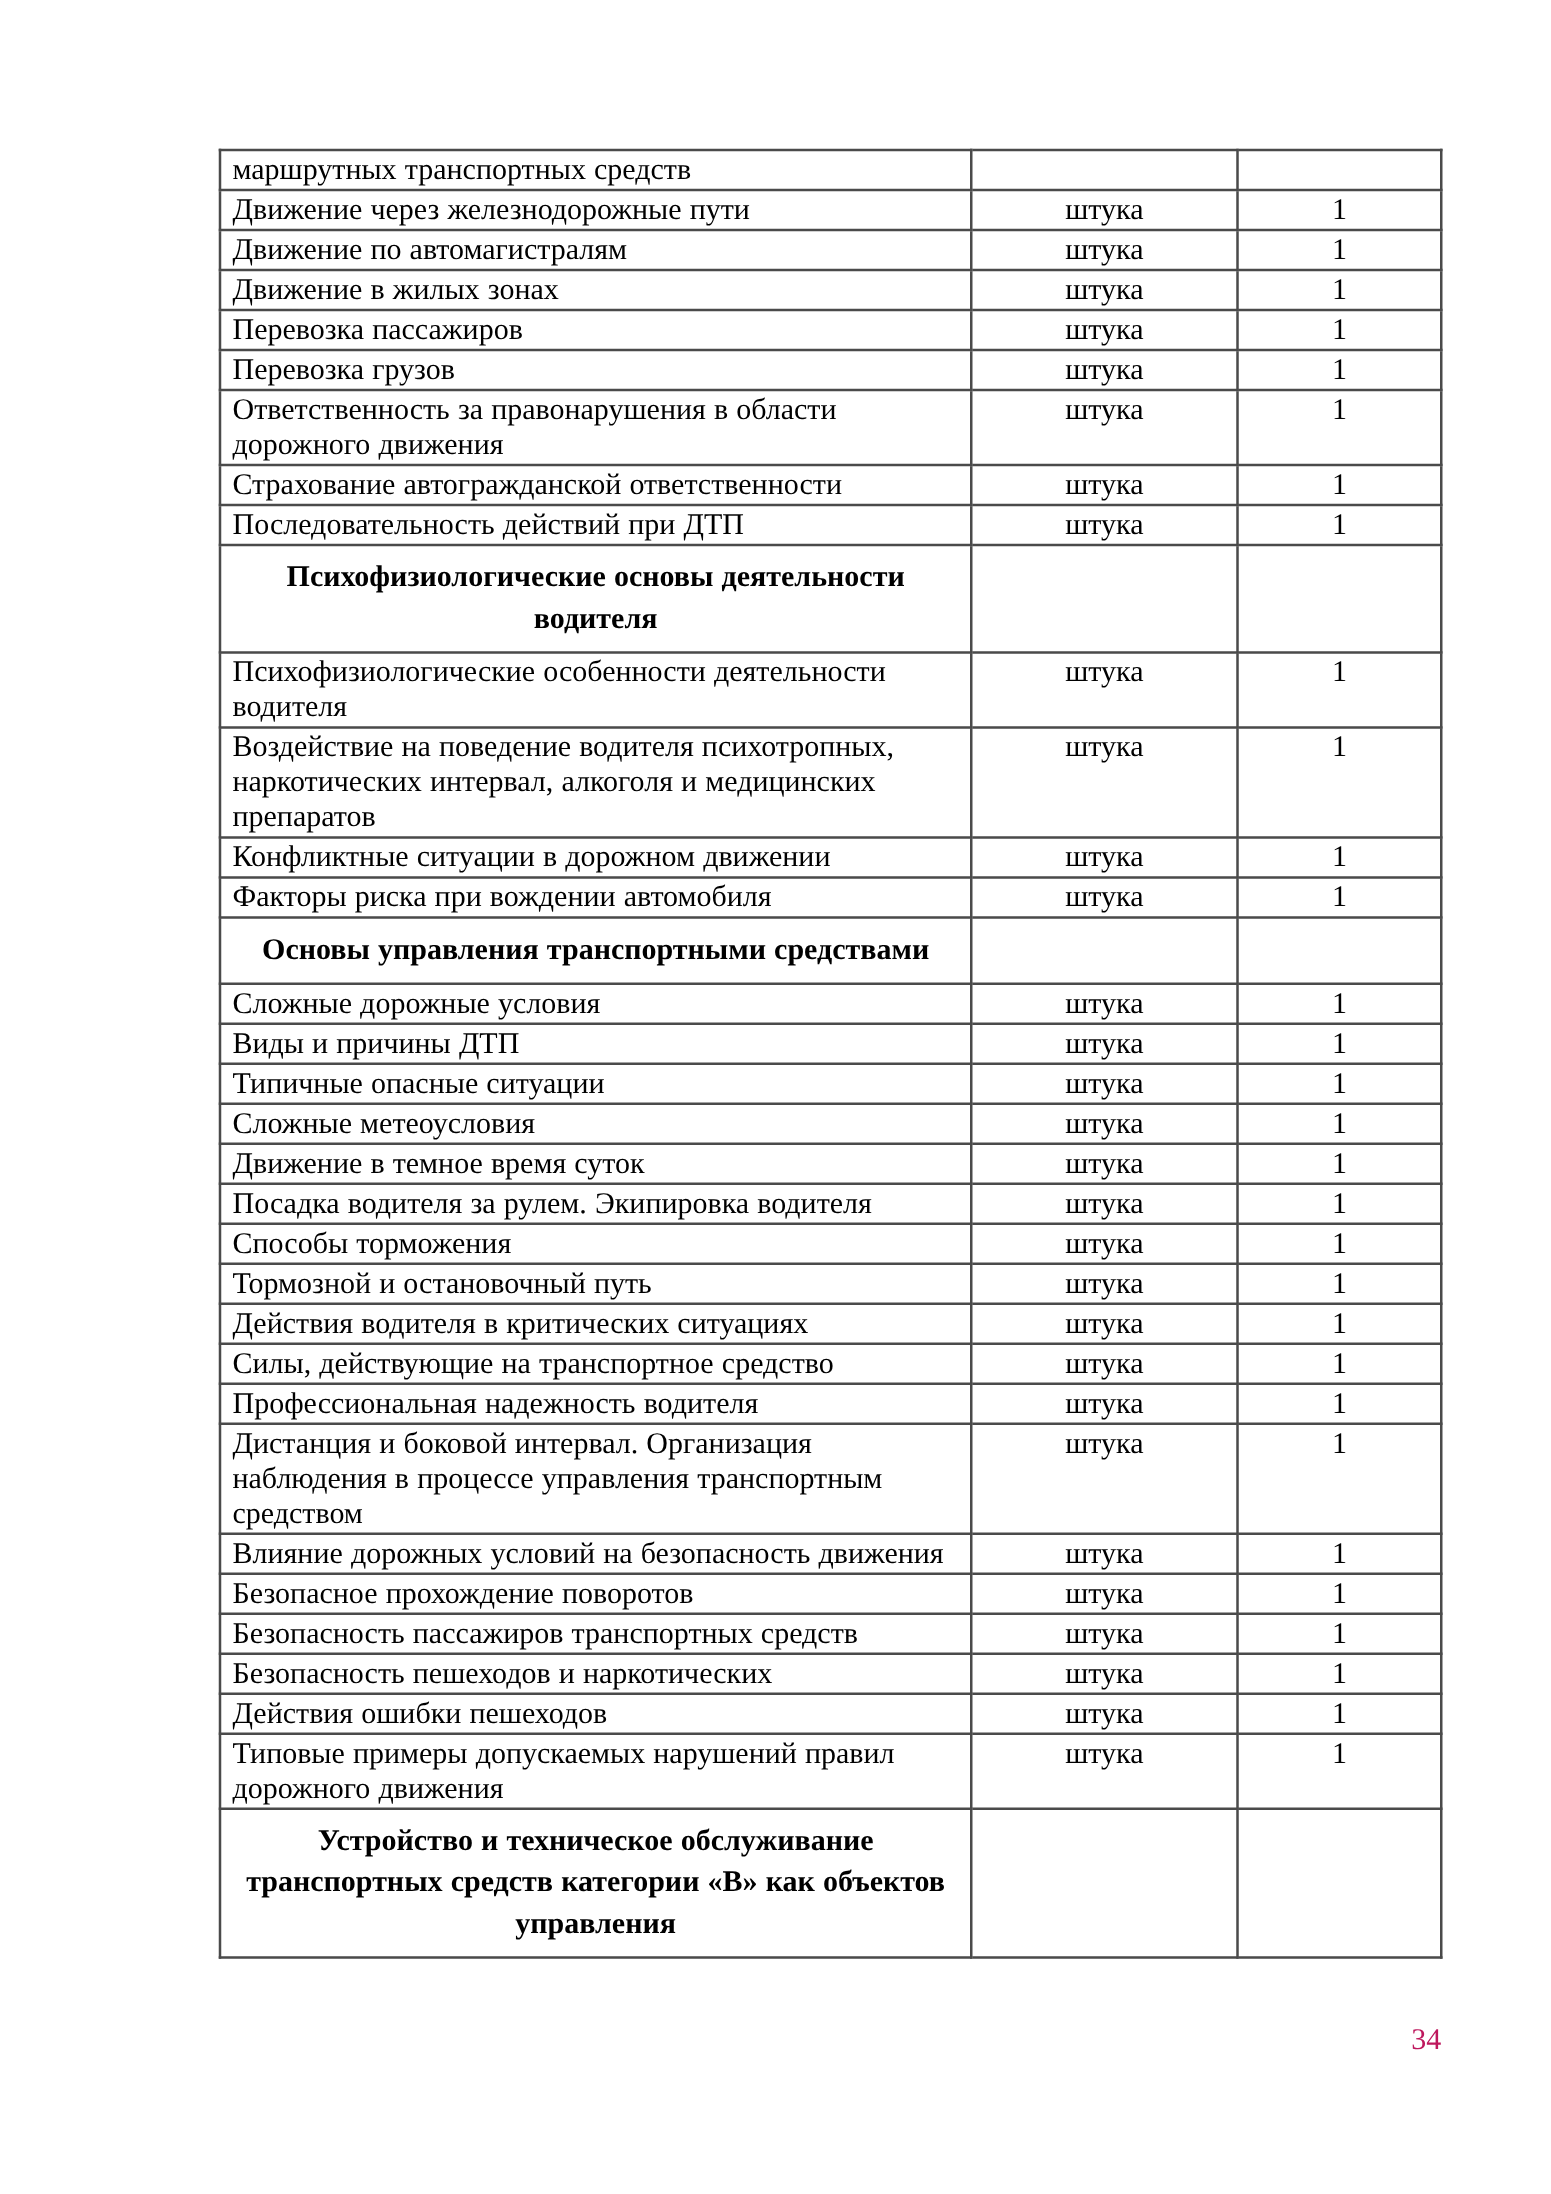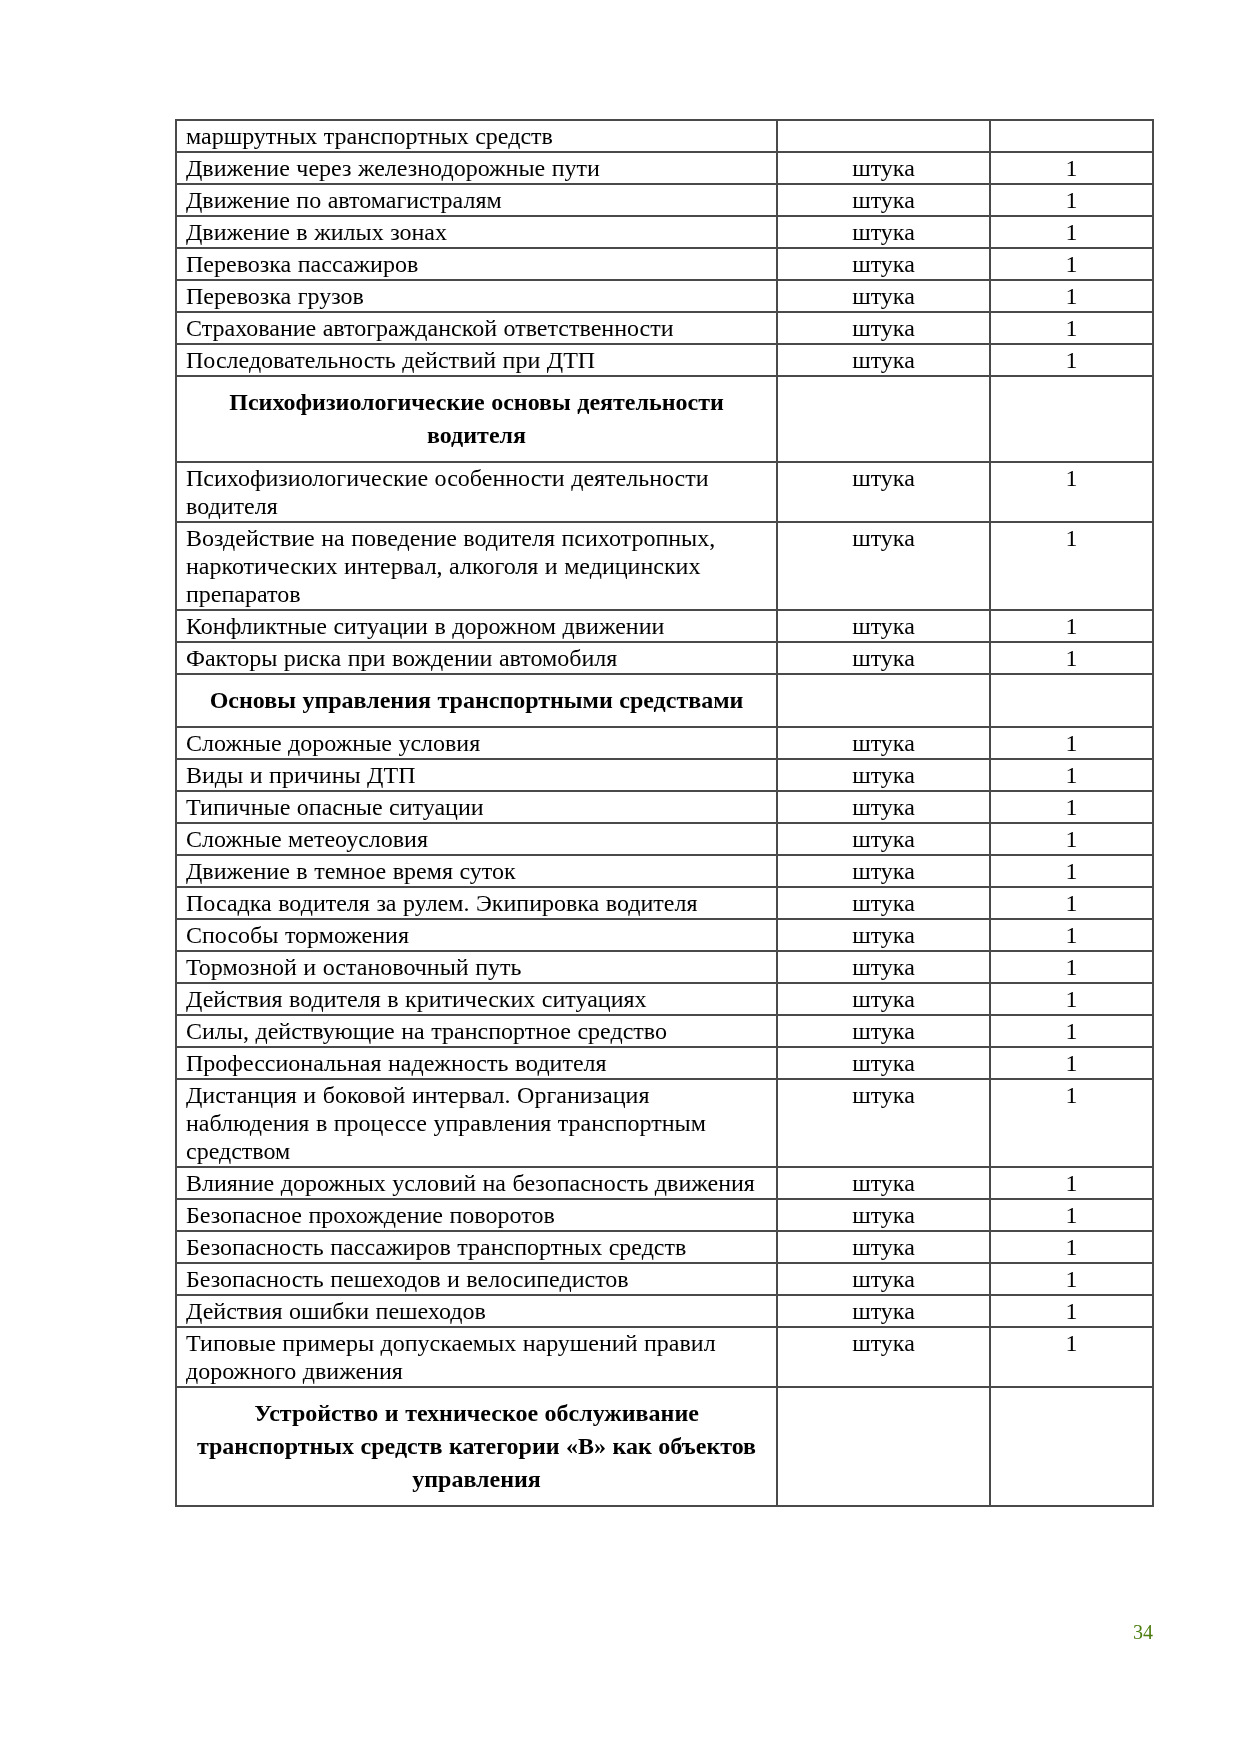--- a/index.html
+++ b/index.html
@@ -46,23 +46,23 @@
     font-weight: bold;
     text-align: center;
     line-height: 33px;
     padding: 9px 8px;
     margin-left: 44px;
   }
   .page-number {
     position: absolute;
     top: 1618px;
     right: 88px;
-    font-size: 20px;
+    font-size: 24px;
     line-height: 28px;
-    color: #4d7c0f;
+    color: #be185d;
   }
 </style>
 </head>
 <body>
 
 <div class="page">
 
   <table class="doc-table">
     <colgroup>
       <col style="width:601px">
@@ -94,20 +94,25 @@
           <td class="topic-cell">Перевозка пассажиров</td>
           <td class="unit-cell">штука</td>
           <td class="qty-cell">1</td>
         </tr>
         <tr class="item">
           <td class="topic-cell">Перевозка грузов</td>
           <td class="unit-cell">штука</td>
           <td class="qty-cell">1</td>
         </tr>
         <tr class="item">
+          <td class="topic-cell">Ответственность за правонарушения в области дорожного движения</td>
+          <td class="unit-cell">штука</td>
+          <td class="qty-cell">1</td>
+        </tr>
+        <tr class="item">
           <td class="topic-cell">Страхование автогражданской ответственности</td>
           <td class="unit-cell">штука</td>
           <td class="qty-cell">1</td>
         </tr>
         <tr class="item">
           <td class="topic-cell">Последовательность действий при ДТП</td>
           <td class="unit-cell">штука</td>
           <td class="qty-cell">1</td>
         </tr>
         <tr class="section">
@@ -209,21 +214,21 @@
           <td class="topic-cell">Безопасное прохождение поворотов</td>
           <td class="unit-cell">штука</td>
           <td class="qty-cell">1</td>
         </tr>
         <tr class="item">
           <td class="topic-cell">Безопасность пассажиров транспортных средств</td>
           <td class="unit-cell">штука</td>
           <td class="qty-cell">1</td>
         </tr>
         <tr class="item">
-          <td class="topic-cell">Безопасность пешеходов и велосипедистов</td>
+          <td class="topic-cell">Безопасность пешеходов и наркотических</td>
           <td class="unit-cell">штука</td>
           <td class="qty-cell">1</td>
         </tr>
         <tr class="item">
           <td class="topic-cell">Действия ошибки пешеходов</td>
           <td class="unit-cell">штука</td>
           <td class="qty-cell">1</td>
         </tr>
         <tr class="item">
           <td class="topic-cell">Типовые примеры допускаемых нарушений правил дорожного движения</td>

